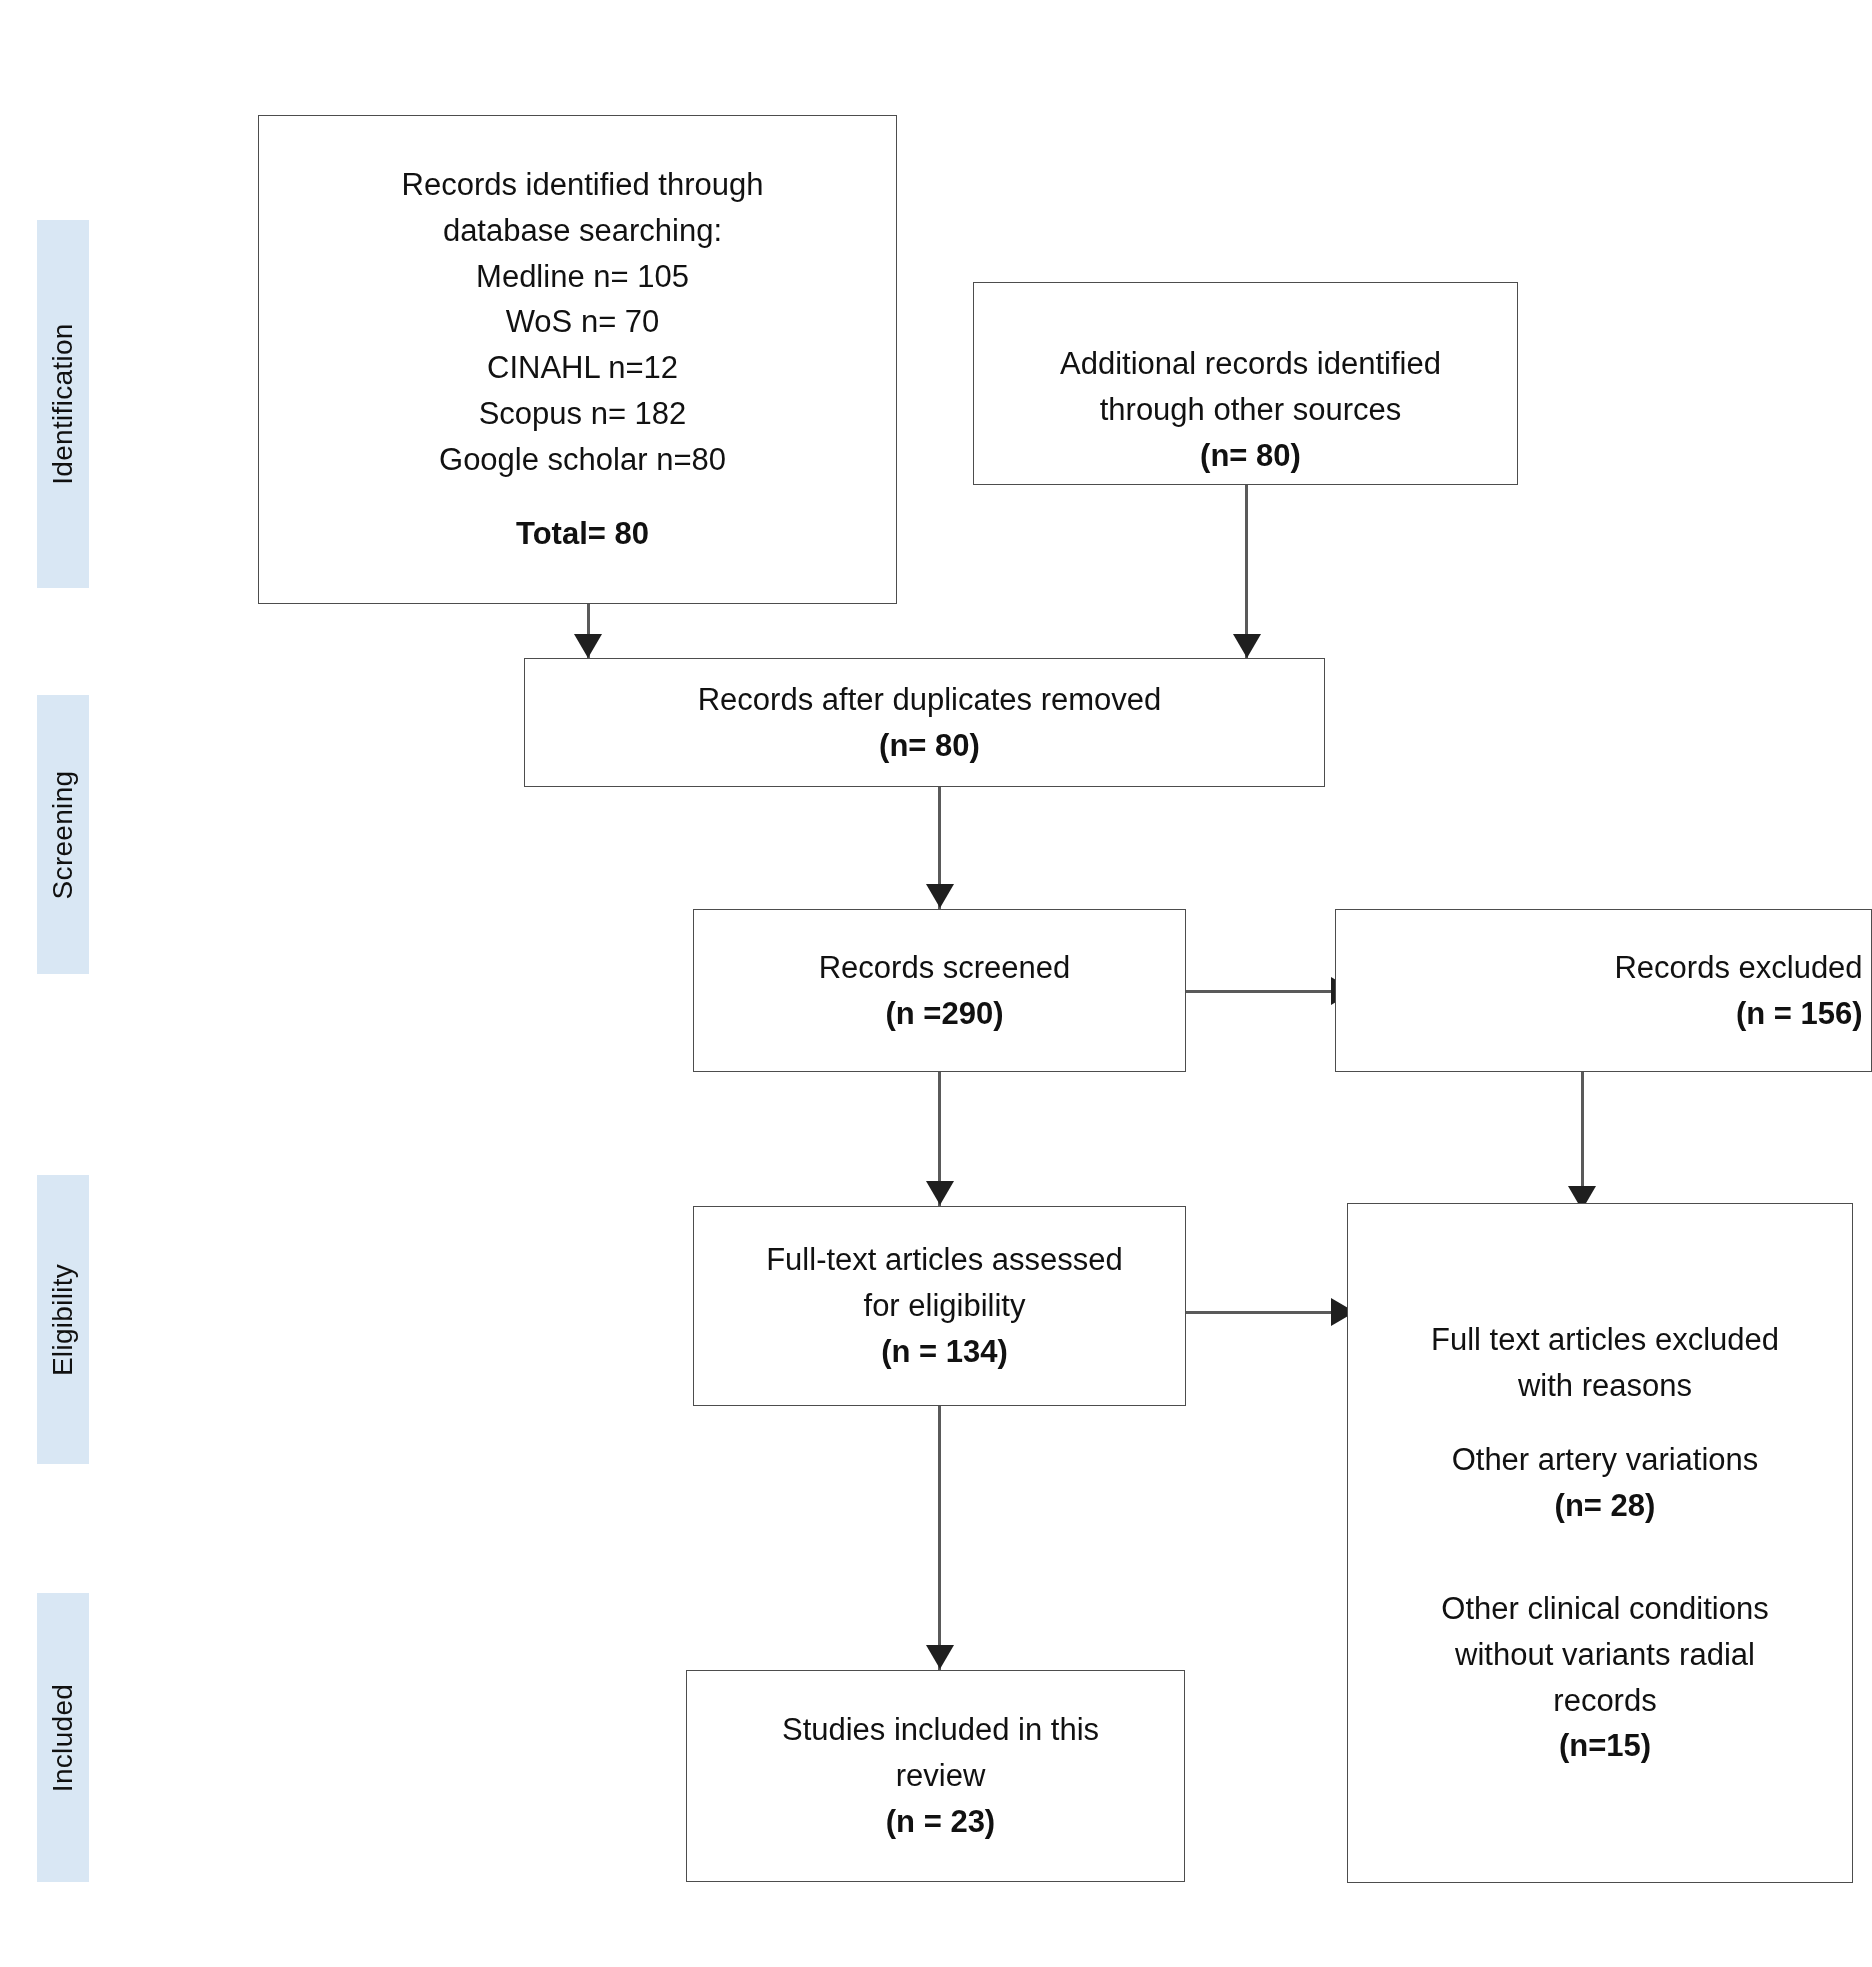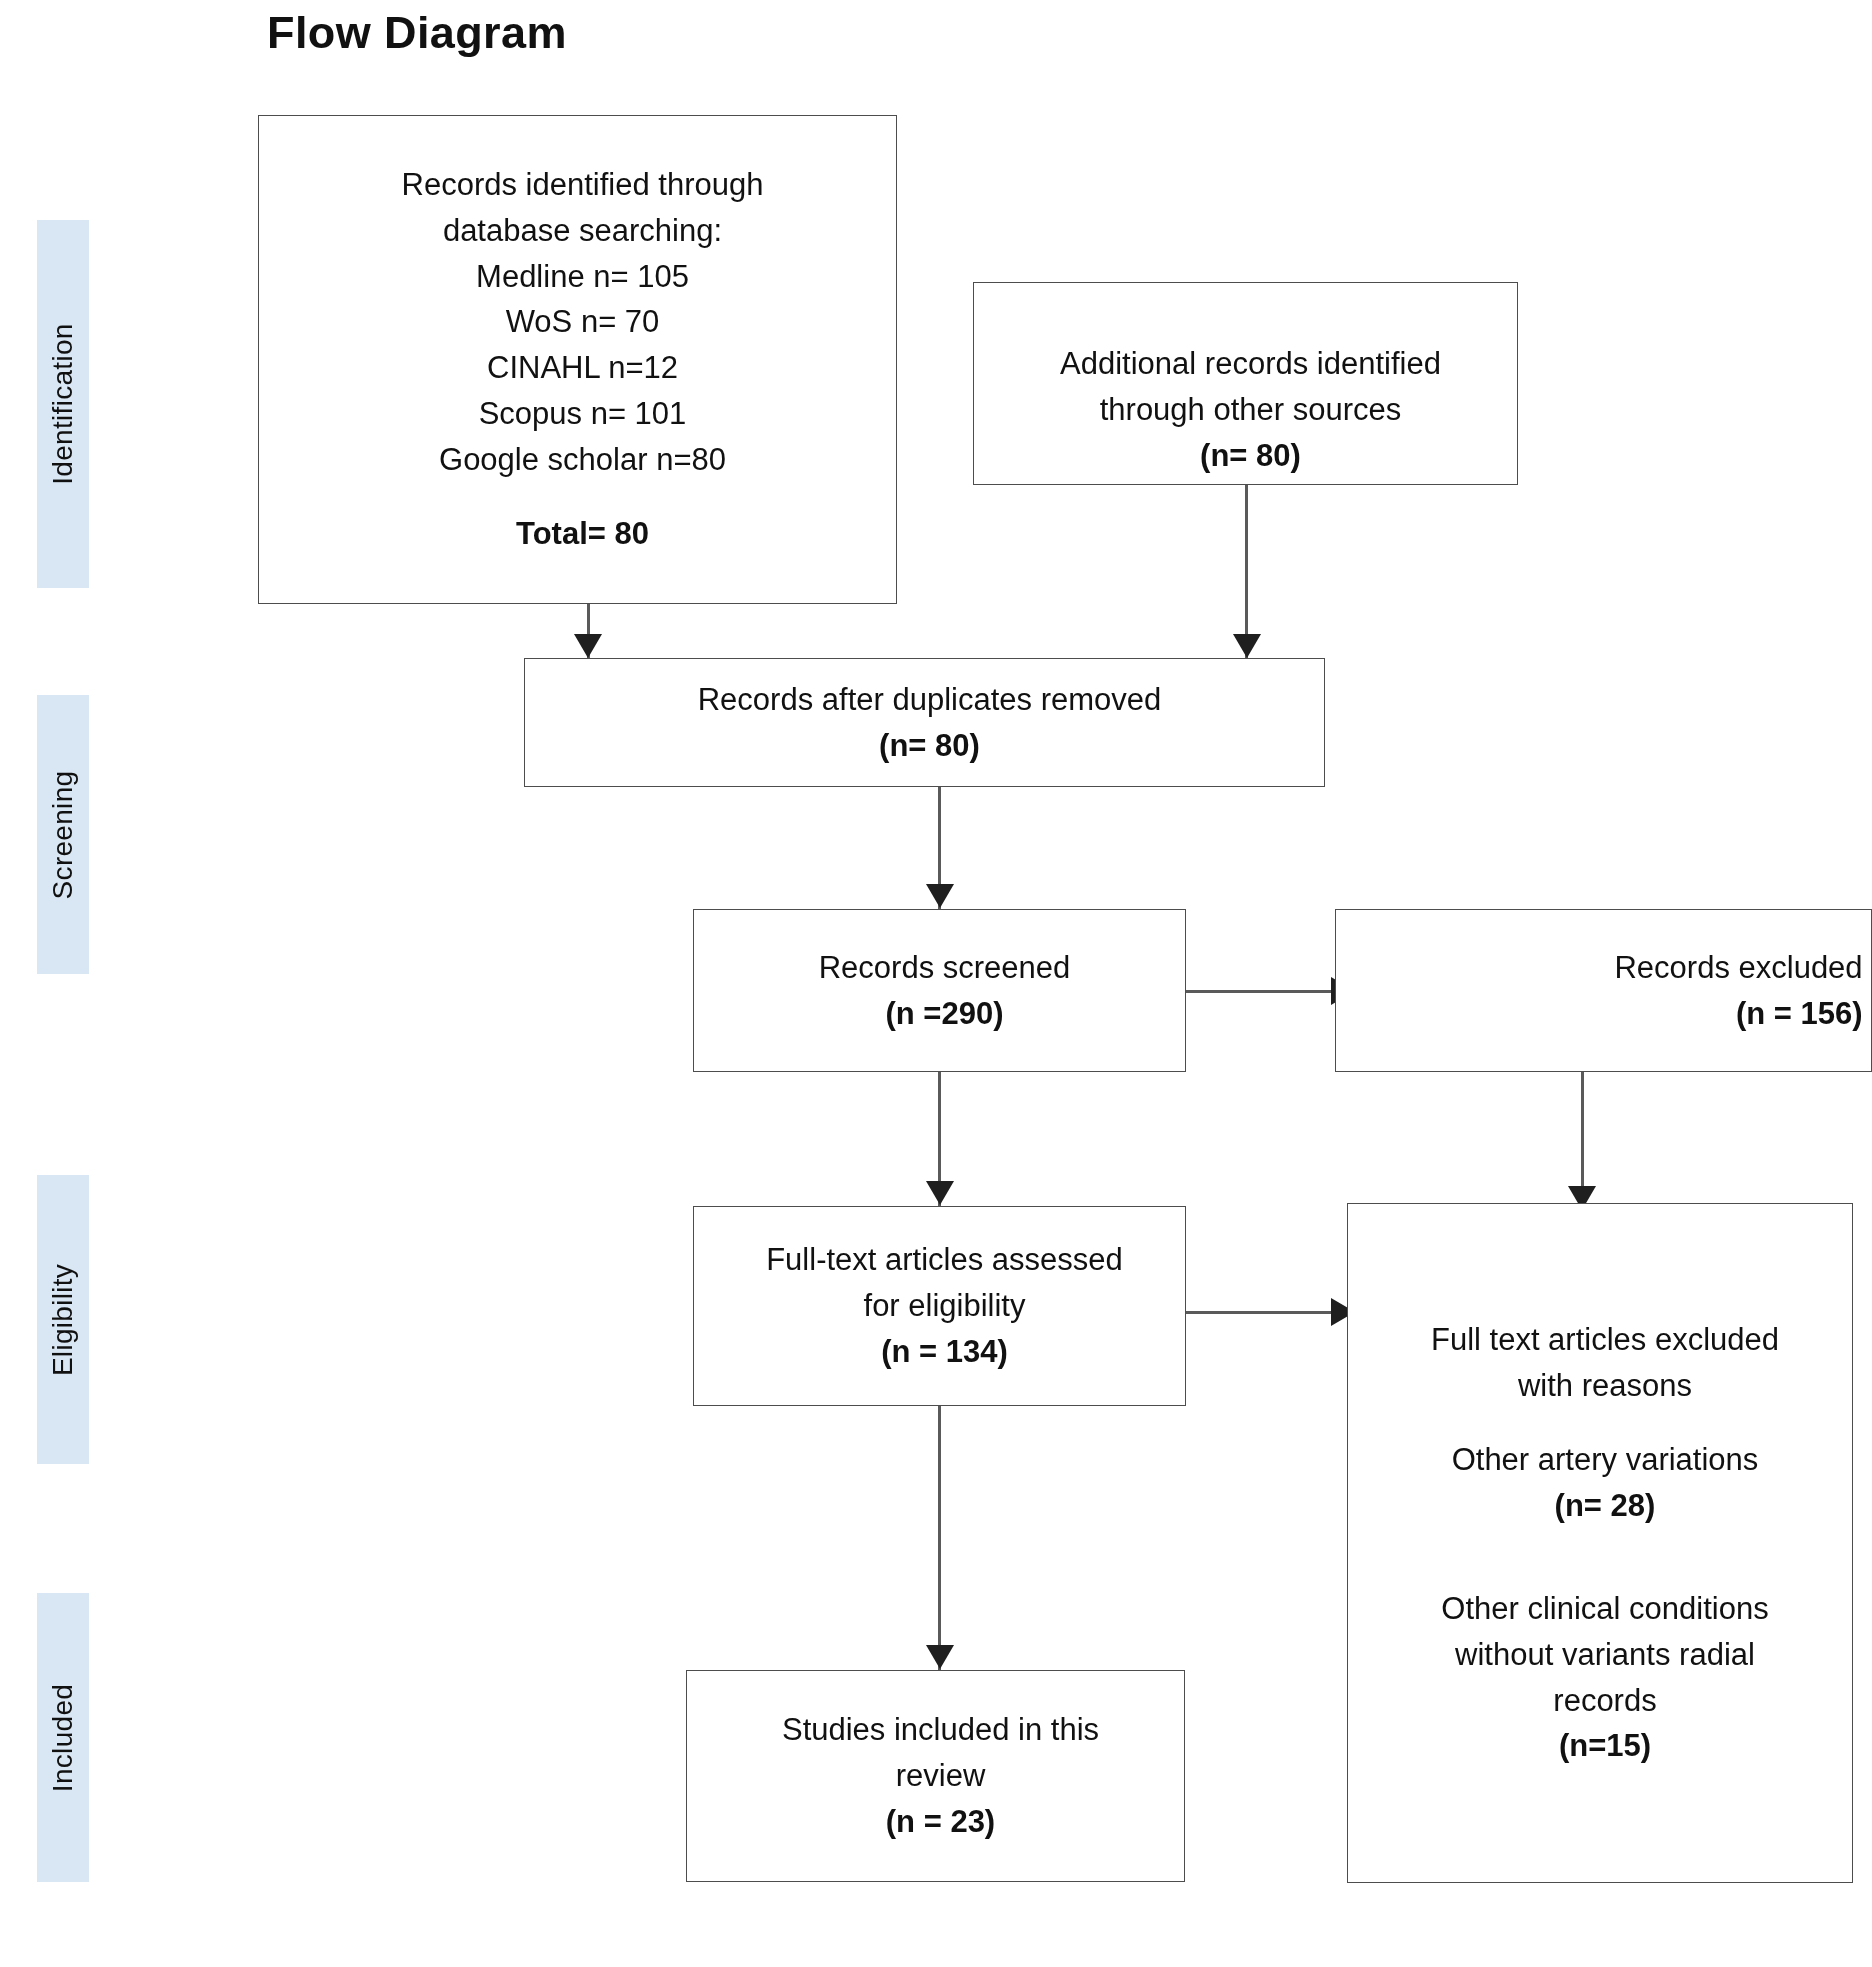--- a/index.html
+++ b/index.html
@@ -96,21 +96,20 @@
     border-top: 14.3px solid transparent;
     border-bottom: 14.3px solid transparent;
     border-left: 24px solid #1f1f1f;
   }
 </style>
 </head>
 <body>
 
 <div id="page">
 
-  <div id="diagram-title">Flow Diagram</div>
 
   <div class="stage-band" style="top:220px; height:368px;">
     <span class="stage-label">Identification</span>
   </div>
   <div class="stage-band" style="top:695px; height:279px;">
     <span class="stage-label">Screening</span>
   </div>
   <div class="stage-band" style="top:1175px; height:289px;">
     <span class="stage-label">Eligibility</span>
   </div>
@@ -141,21 +140,21 @@
 
   <div class="conn-v" style="left:938px; top:1389px; width:2.5px; height:281px;"></div>
   <div class="arrow-down" style="left:926px; top:1645px;"></div>
 
   <div class="node-box" style="left:258px; top:115px; width:639px; height:489px;">
     <span class="line">Records identified through</span>
     <span class="line">database searching:</span>
     <span class="line">Medline n= 105</span>
     <span class="line">WoS n= 70</span>
     <span class="line">CINAHL n=12</span>
-    <span class="line">Scopus n= 101</span>
+    <span class="line">Scopus n= 182</span>
     <span class="line">Google scholar n=80</span>
     <span class="spacer-line"></span>
     <span class="line bold">Total= 80</span>
   </div>
 
   <div class="node-box" style="left:973px; top:282px; width:545px; height:203px;justify-content:flex-end;">
     <span class="line">Additional records identified</span>
     <span class="line">through other sources</span>
     <span class="line bold">(n= 80)</span>
   </div>

